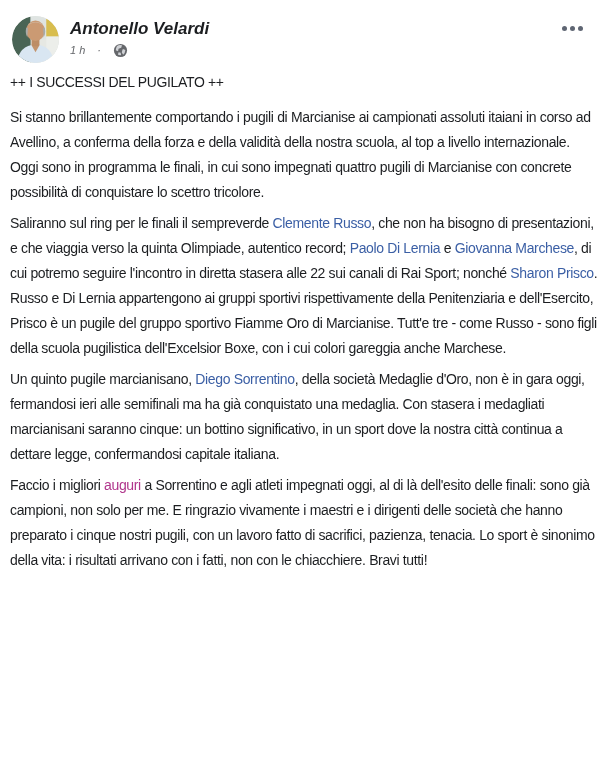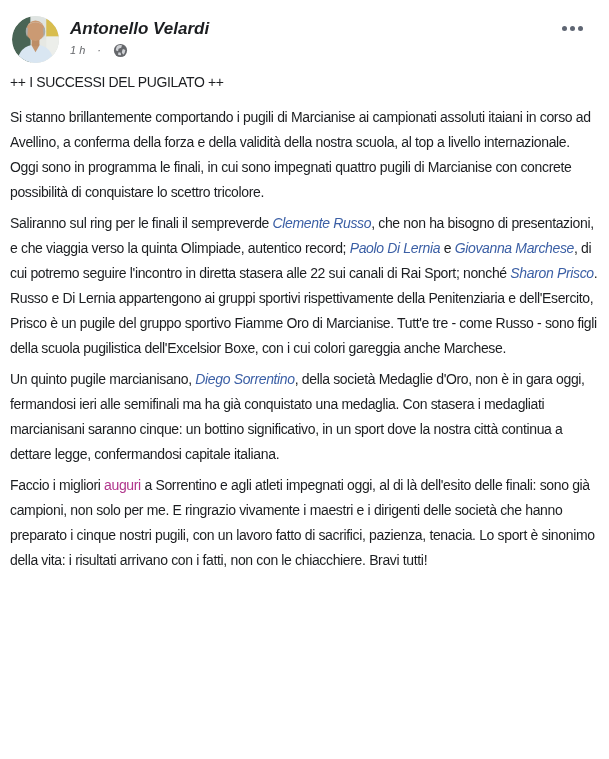--- a/index.html
+++ b/index.html
@@ -31,21 +31,21 @@
   
   .body{padding:4px 10px 0 10px;}
   .post-par{
     margin:0 0 6px 0;
     font-size:14px;
     line-height:25px;
     letter-spacing:-0.35px;
     color:var(--text);
   }
   .post-title{margin-bottom:10px;}
-  a.plink{color:var(--link);text-decoration:none;cursor:pointer;font-style:italic;}
+  a.plink{color:var(--link);text-decoration:none;cursor:pointer;}
   .accent{color:var(--accent);font-weight:400;}
 </style>
 </head>
 <body>
 
 <div class="fb-post">
 
   <div class="header">
     <div class="avatar">
       <svg viewBox="0 0 48 48" aria-hidden="true">

